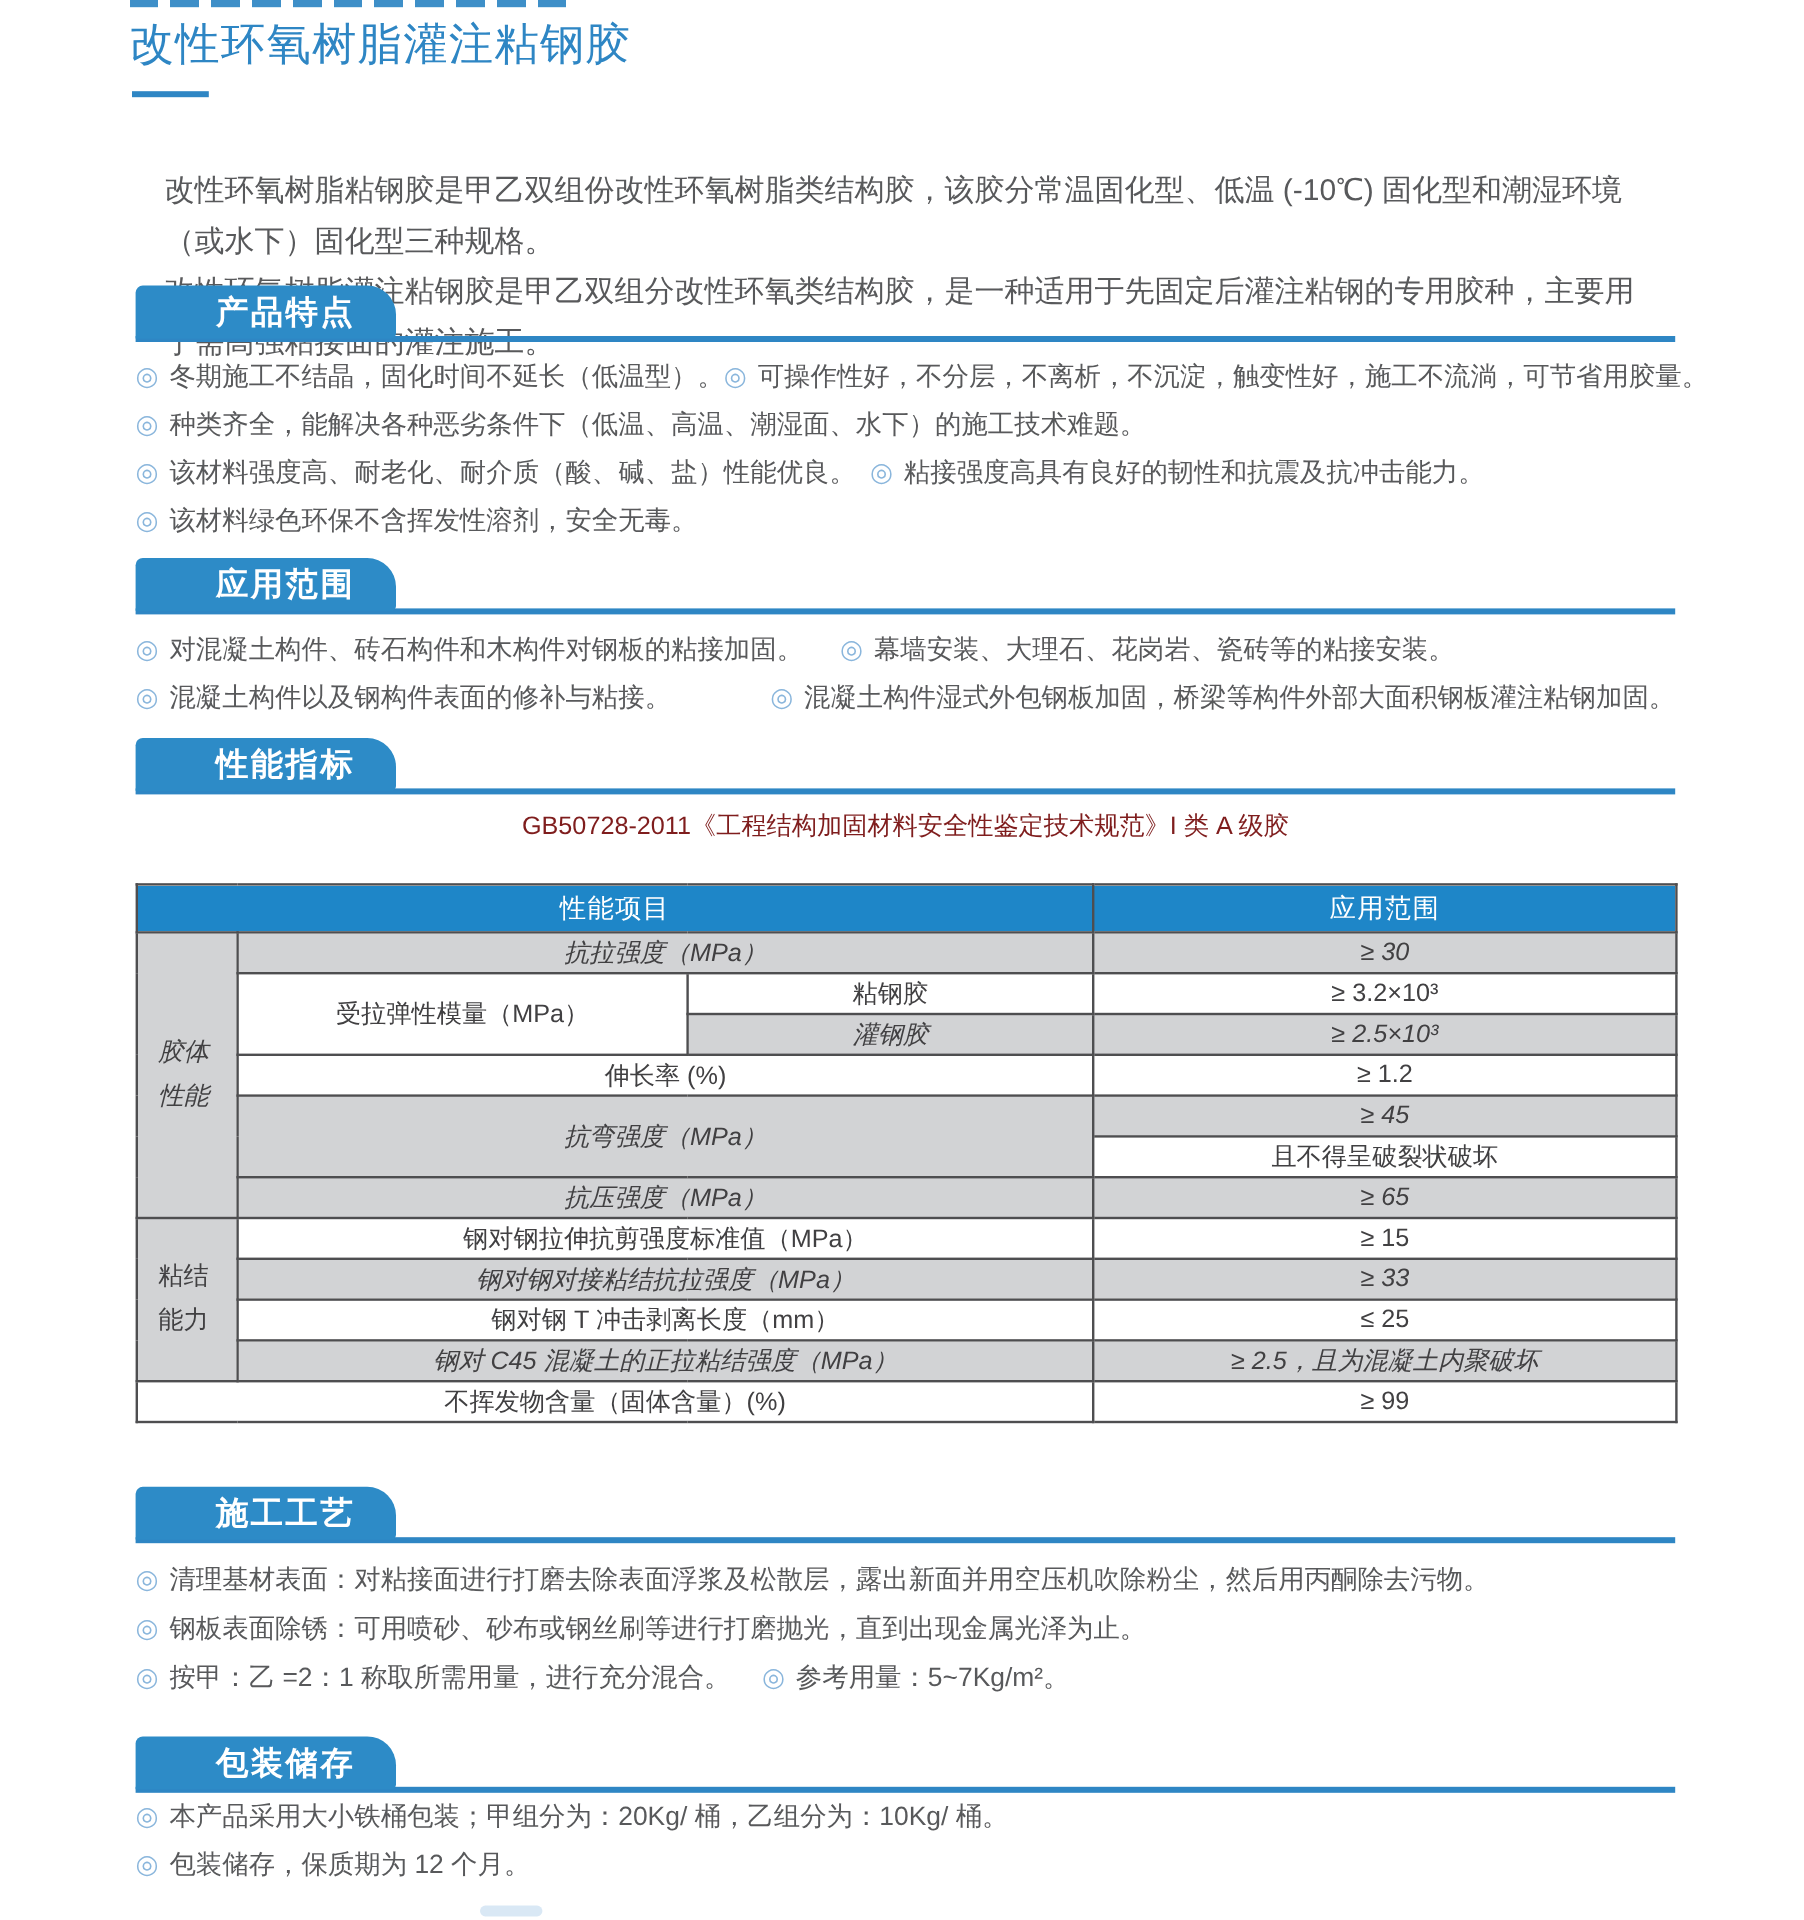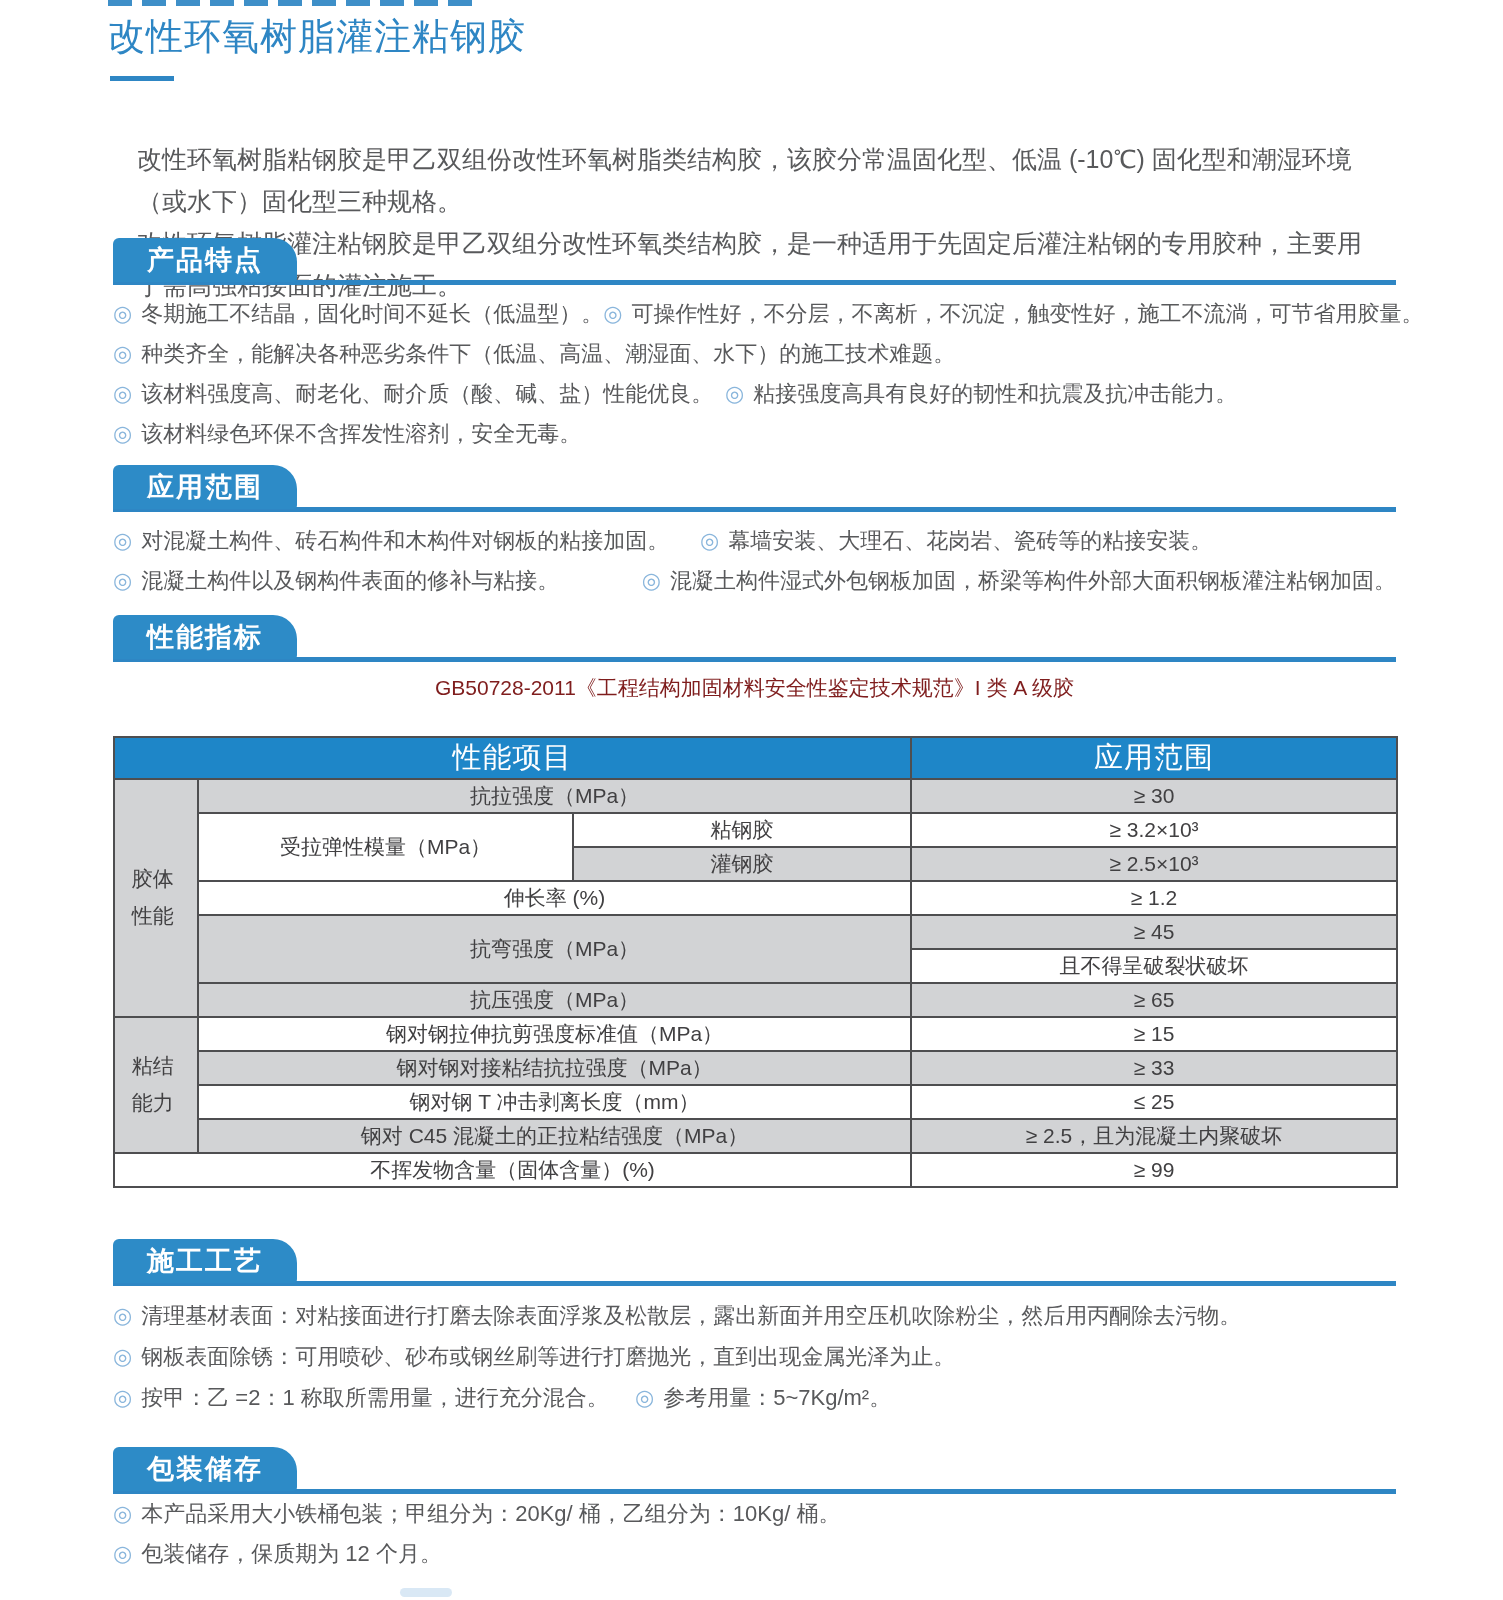--- a/index.html
+++ b/index.html
@@ -16,41 +16,41 @@
   .title-dash{left:110px;top:76px;width:64px;height:5px;background:#2e86c4;}
 
   
   .intro{left:99px;top:138px;width:1283px;font-size:25px;line-height:42px;padding-left:38px;box-sizing:border-box;}
 
   
   .sect{left:113px;width:1283px;height:49px;}
   .badge{position:absolute;left:0;bottom:3px;width:184px;height:44px;
          background:#2d8bc7;color:#fff;font-size:27px;font-weight:bold;letter-spacing:2px;
          display:flex;align-items:center;justify-content:center;
-         border-radius:6px 24px 4px 0;z-index:2;}
+         border-radius:6px 24px 4px 0;z-index:2;padding-left:33px;}
   .rule{position:absolute;left:0;bottom:0;width:100%;height:5px;background:#2e86c4;z-index:1;}
 
   
   .list{left:113px;width:1283px;font-size:22px;}
   .brow{display:flex;align-items:flex-start;height:40px;line-height:40px;white-space:nowrap;}
   .brow.h41{height:41px;line-height:41px;}
   .bi{display:flex;align-items:flex-start;}
   .bullet{color:#8ab6dc;margin-right:9px;font-size:22px;}
 
   
   .caption{left:113px;top:674px;width:1283px;text-align:center;font-size:21px;color:#7f1d1d;}
 
   
   table.perf{position:absolute;left:113px;top:736px;width:1283px;border-collapse:collapse;table-layout:fixed;}
   table.perf th,table.perf td{border:2px solid #4e4e50;text-align:center;vertical-align:middle;
         font-size:21px;color:#414042;padding:0;overflow:hidden;}
   table.perf thead tr{height:40px;}
   table.perf tbody tr{height:34px;}
-  table.perf th{background:#1e86c8;color:#ffffff;font-size:29px;font-weight:normal;letter-spacing:1px;}
-  tr.g td{background:#d2d3d5;}
+  table.perf th{background:#1e86c8;color:#ffffff;font-size:22px;font-weight:normal;letter-spacing:1px;}
+  tr.g td{background:#d2d3d5;font-style:italic;}
   tr.w td{background:#ffffff;}
   td.cellg{background:#d2d3d5 !important;}
   td.cellw{background:#ffffff !important;}
   .vert{display:inline-block;width:2.3em;line-height:1.75;text-align:left;}
 
   
   .edge-art{left:400px;top:1588px;width:52px;height:9px;background:#c4dcf0;border-radius:5px;opacity:.65;}
 </style>
 </head>
 <body>

